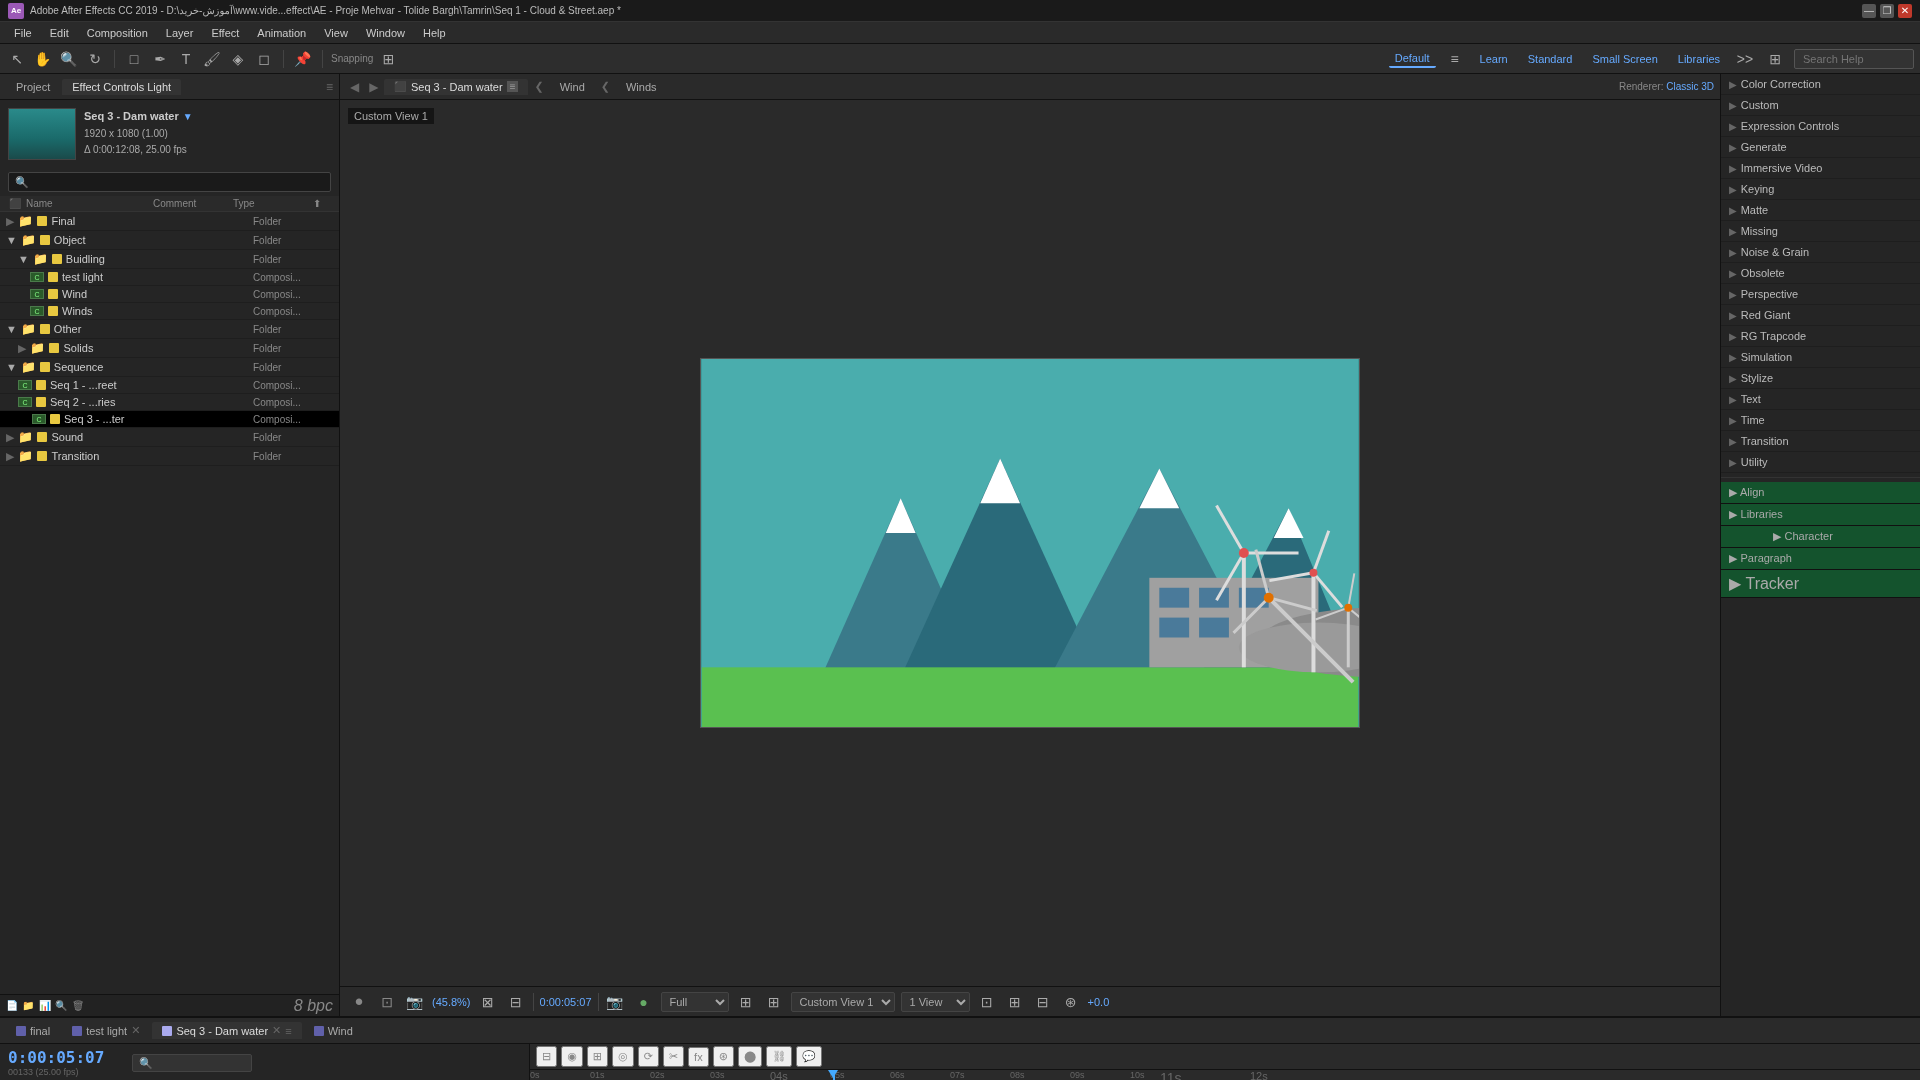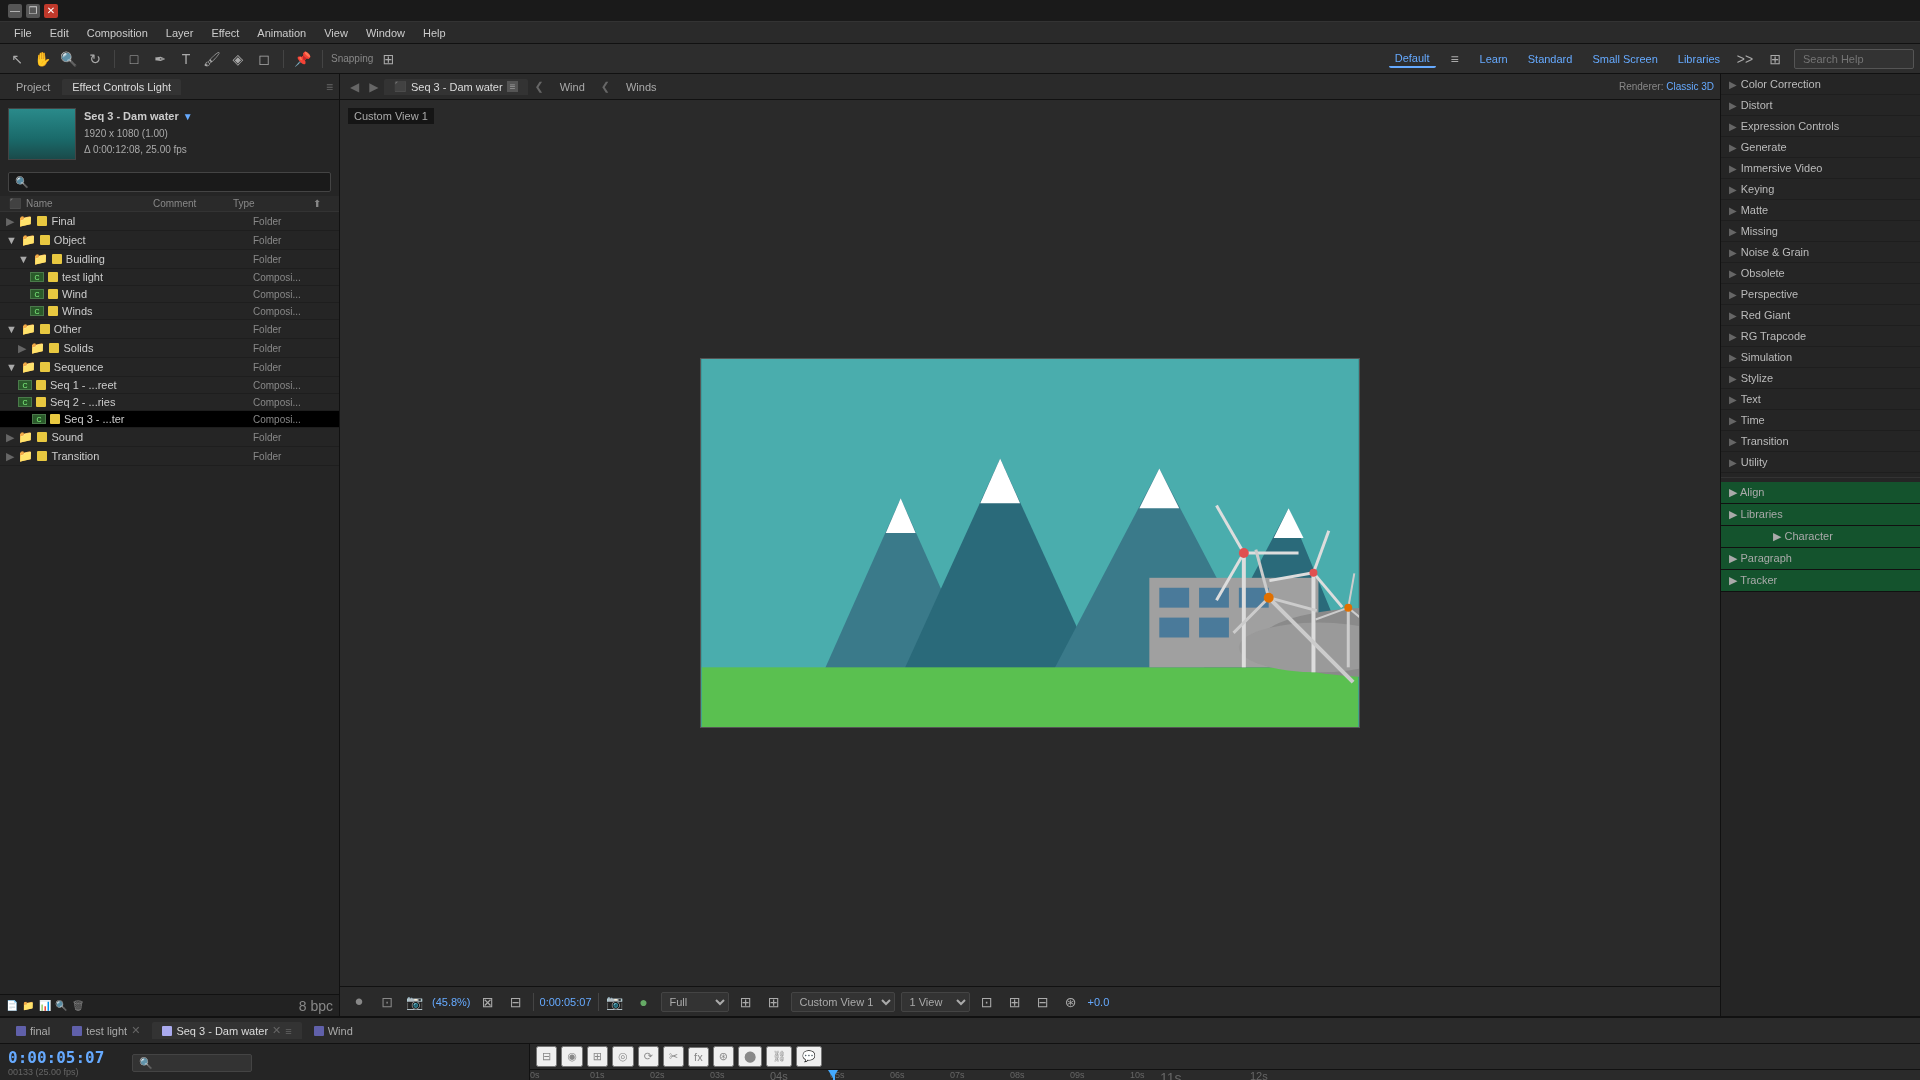--- a/index.html
+++ b/index.html
@@ -135,20 +135,24 @@
 
     
     ::-webkit-scrollbar { width: 6px; height: 6px; }
     ::-webkit-scrollbar-track { background: #1a1a1a; }
     ::-webkit-scrollbar-thumb { background: #444; border-radius: 3px; }
   </style>
 </head>
 <body>
 
 <div id="titlebar">
+  <div style="display:flex;align-items:center;">
+    <div class="ae-icon">Ae</div>
+    <span style="font-size:10px;color:#bbb;">Adobe After Effects CC 2019 - D:\آموزش-خرید\www.vide...effect\AE - Proje Mehvar - Tolide Bargh\Tamrin\Seq 1 - Cloud &amp; Street.aep *</span>
+  </div>
   <div class="win-controls">
     <button class="win-btn min">—</button>
     <button class="win-btn max">❐</button>
     <button class="win-btn close">✕</button>
   </div>
 </div>
 
 <div id="menubar">
   <span class="menu-item">File</span>
   <span class="menu-item">Edit</span>
@@ -348,21 +352,21 @@
         <span class="fl-type type-text">Folder</span>
       </div>
     </div>
 
     <div id="left-bottom">
       <span class="lb-btn">📄</span>
       <span class="lb-btn">📁</span>
       <span class="lb-btn">📊</span>
       <span class="lb-btn">🔍</span>
       <span class="lb-btn">🗑</span>
-      <span style="margin-left:auto;font-size:14px;color:#888;">8 bpc</span>
+      <span style="margin-left:auto;font-size:16px;color:#888;font-style:italic;">8 bpc</span>
     </div>
   </div>
 
   <div id="center-panel">
 
     <div id="viewer-tabs">
       <button style="background:none;border:none;color:#666;cursor:pointer;font-size:12px;padding:0 4px;">◀</button>
       <button style="background:none;border:none;color:#666;cursor:pointer;font-size:12px;padding:0 4px;">▶</button>
       <span class="viewer-tab active">
         <span style="font-size:10px;color:#6af;">⬛</span>
@@ -522,21 +526,21 @@
     </div>
   </div>
 
   <div id="right-panel">
     <div class="effect-category">
       <span class="arrow">▶</span>
       <span>Color Correction</span>
     </div>
     <div class="effect-category">
       <span class="arrow">▶</span>
-      <span>Distort</span>
+      <span>Custom</span>
     </div>
     <div class="effect-category">
       <span class="arrow">▶</span>
       <span>Expression Controls</span>
     </div>
     <div class="effect-category">
       <span class="arrow">▶</span>
       <span>Generate</span>
     </div>
     <div class="effect-category">
@@ -606,21 +610,21 @@
     <div class="right-section-label">
       <button style="background:none;border:none;cursor:pointer;color:#aaa;font-size:11px;padding:0;">▶ Libraries</button>
     </div>
     <div class="right-section-label">
       <button style="background:none;border:none;cursor:pointer;color:#aaa;font-size:11px;padding:0;margin-left:44px;">▶ Character</button>
     </div>
     <div class="right-section-label">
       <button style="background:none;border:none;cursor:pointer;color:#aaa;font-size:11px;padding:0;">▶ Paragraph</button>
     </div>
     <div class="right-section-label">
-      <button style="background:none;border:none;cursor:pointer;color:#aaa;font-size:11px;padding:0;text-align:center;">▶ Tracker</button>
+      <button style="background:none;border:none;cursor:pointer;color:#aaa;font-size:16px;padding:0;text-align:center;">▶ Tracker</button>
     </div>
   </div>
 </div>
 
 <div id="bottom-area">
 
   <div id="timeline-tabs">
     <span class="tl-tab">
       <span class="tl-tab-dot" style="background:#6060aa;"></span>
       <span>final</span>

